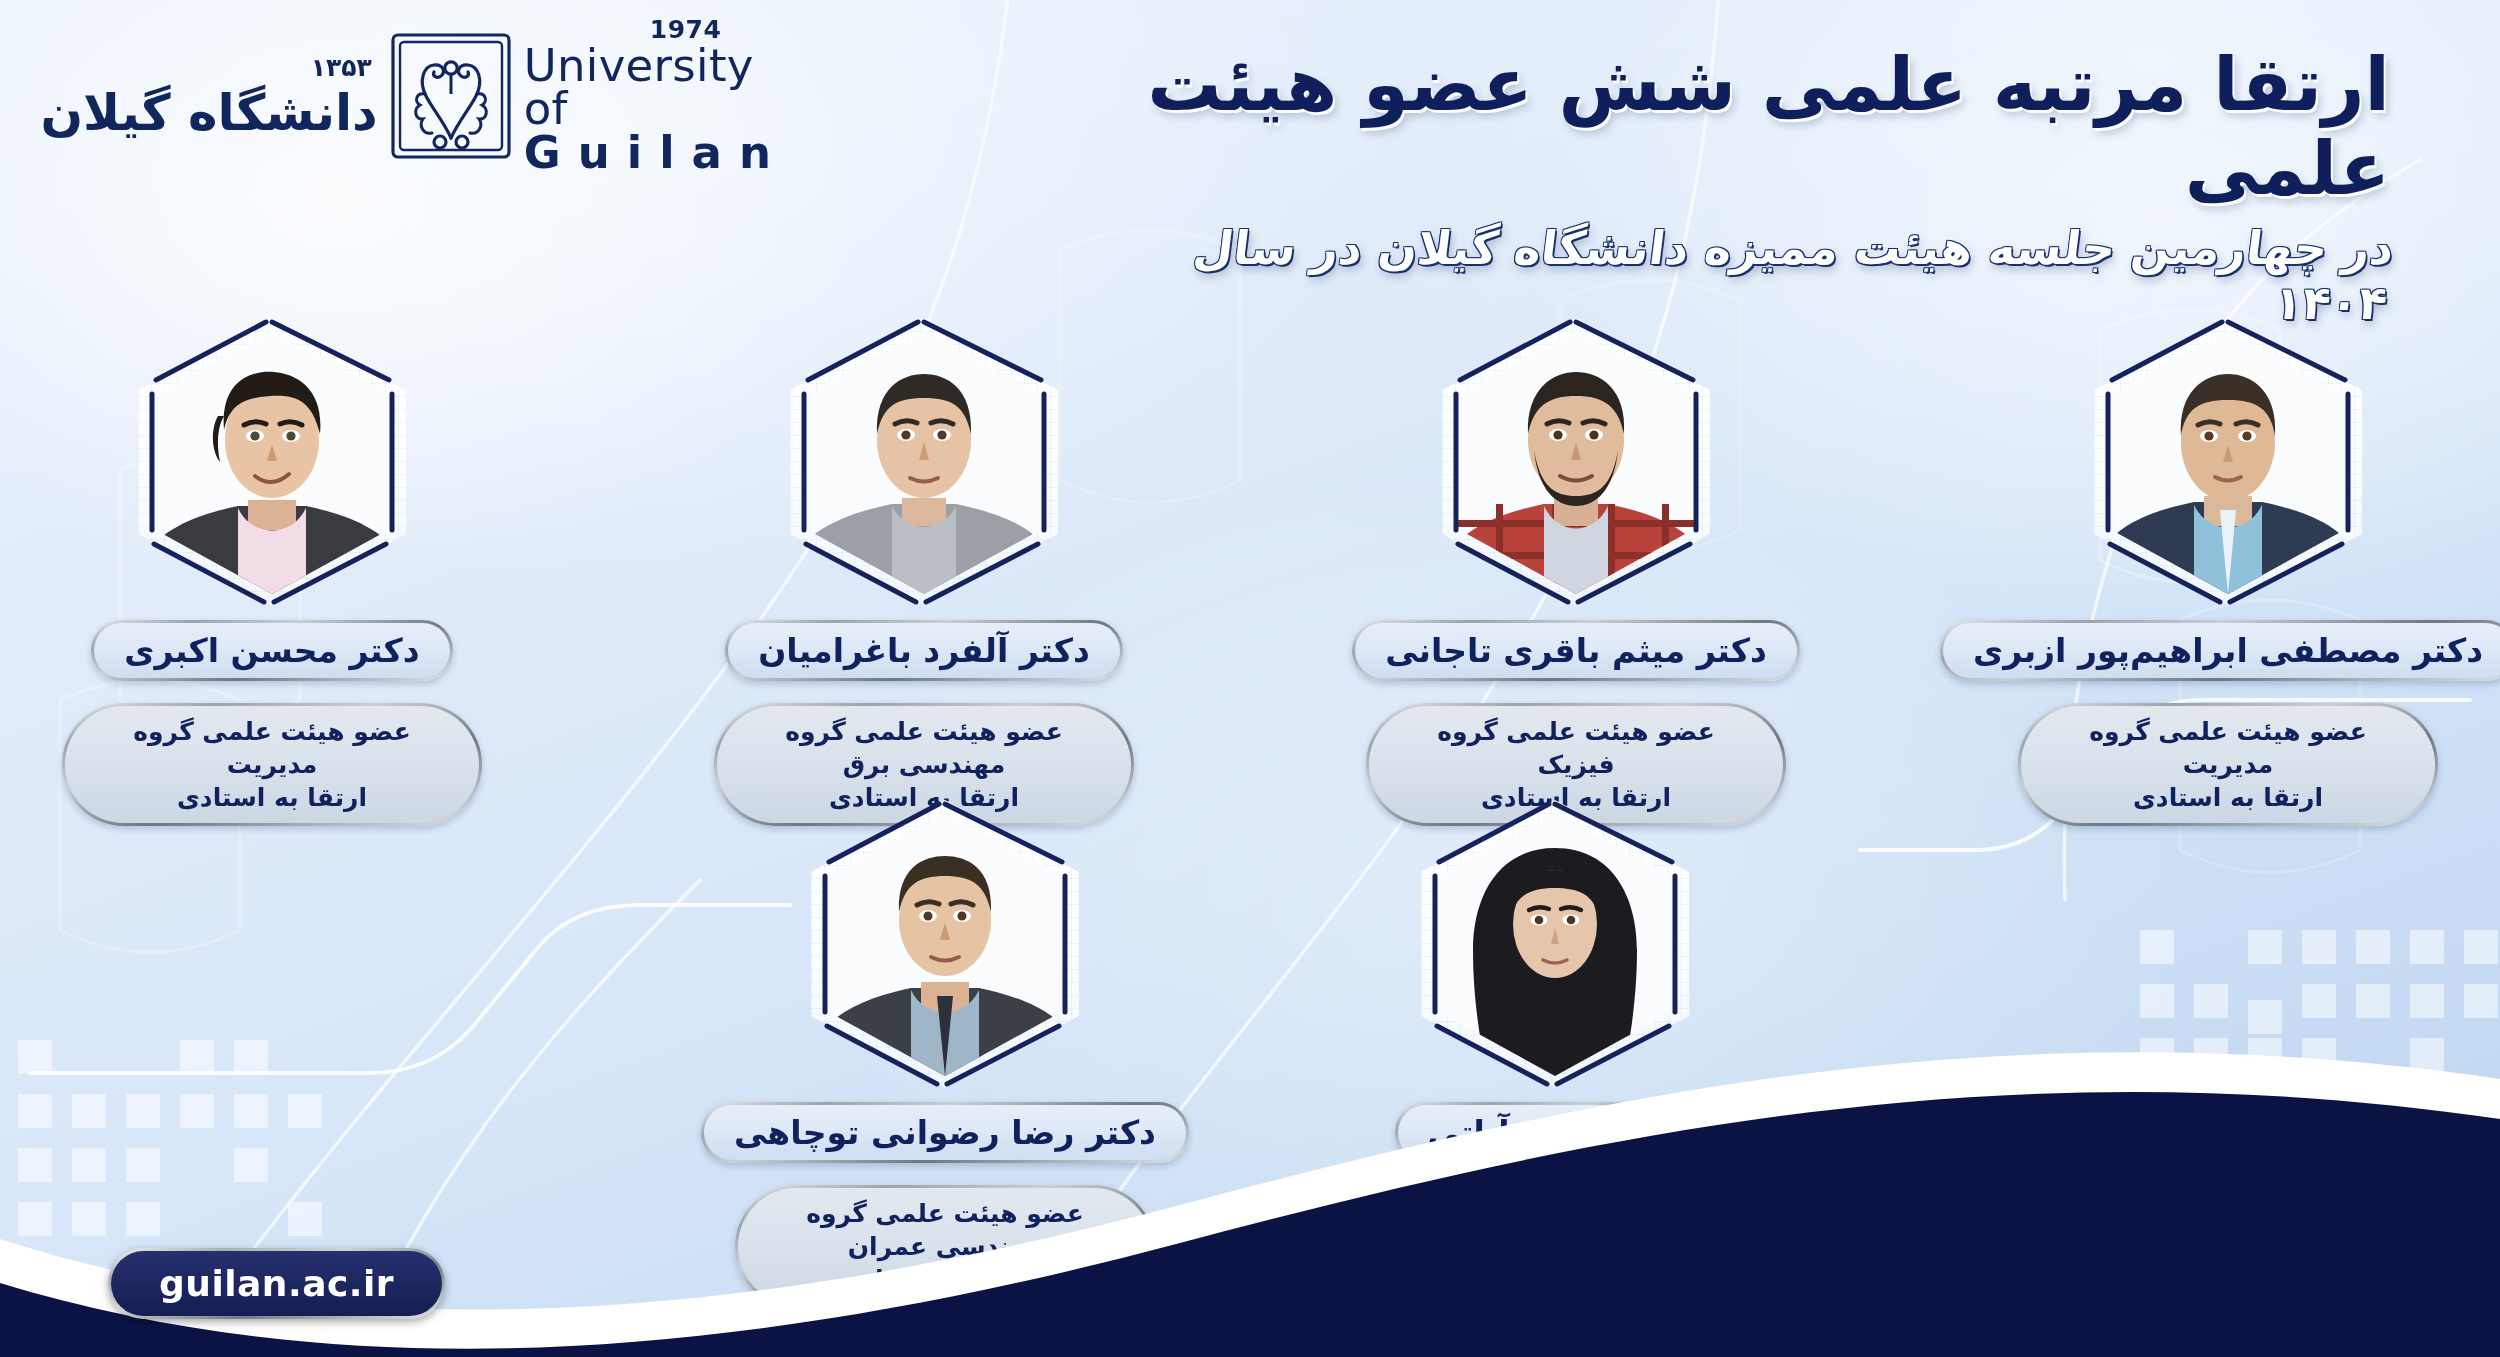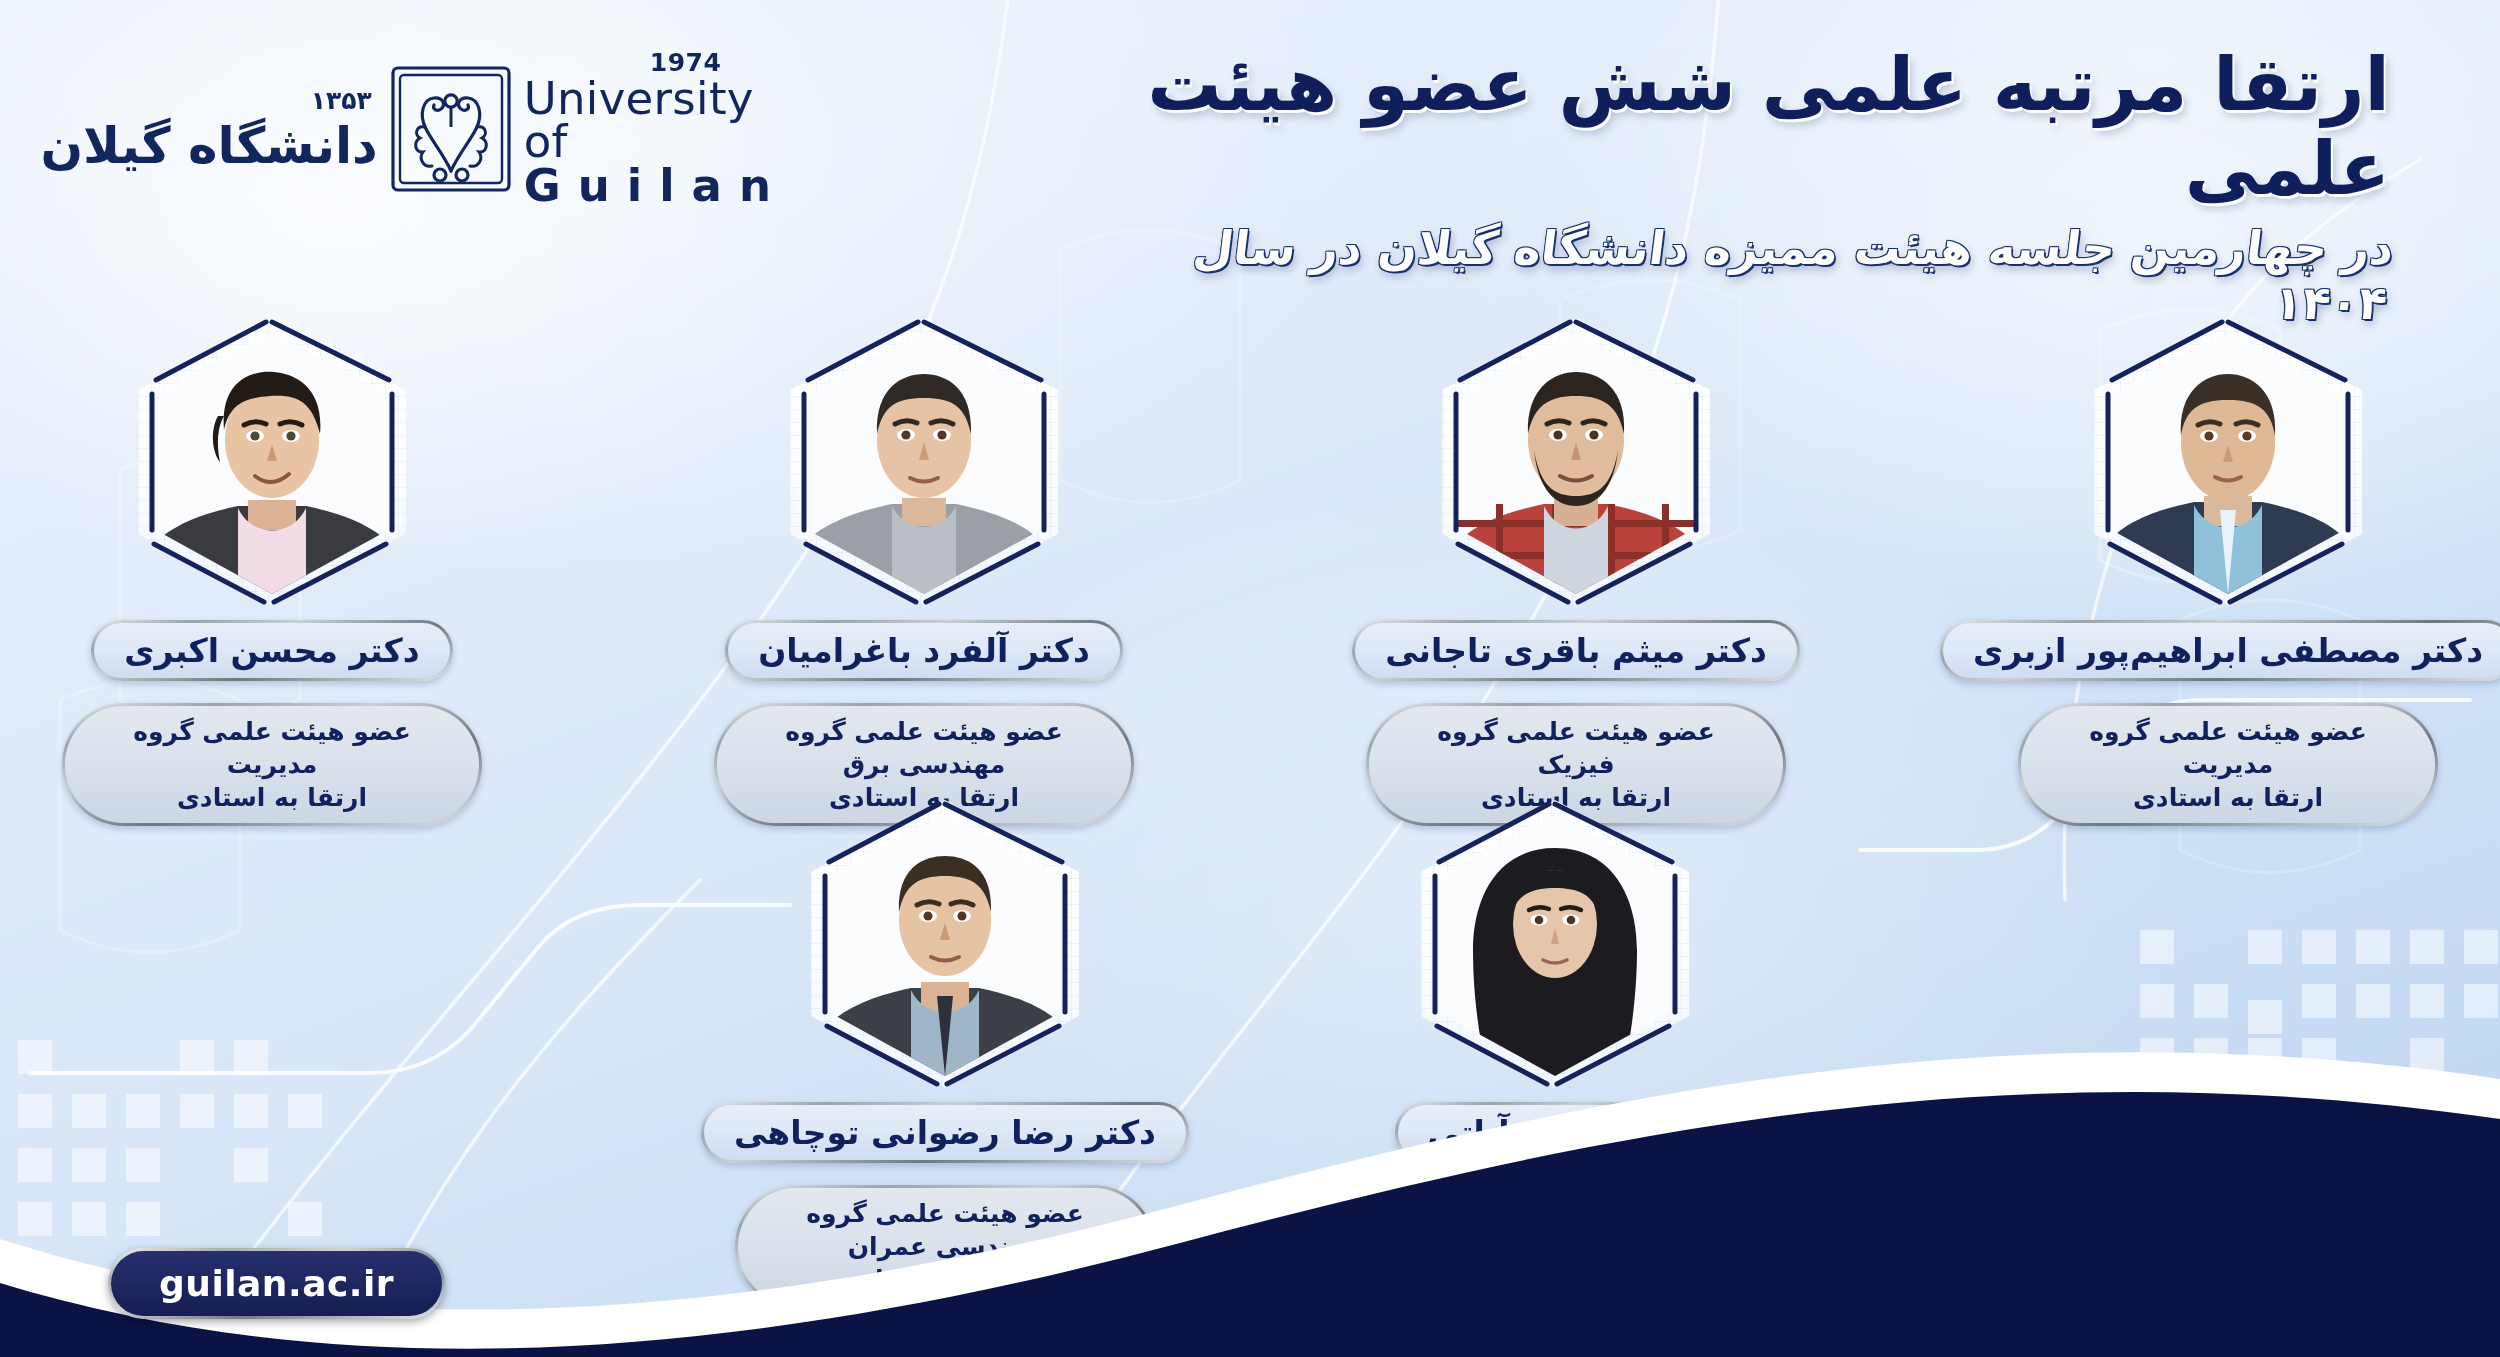--- a/index.html
+++ b/index.html
@@ -28,21 +28,21 @@
   .blob.b3 { left:32%; top:34%; width:1400px; height:900px;
     background:radial-gradient(closest-side,rgba(255,255,255,.30),rgba(255,255,255,0)); }
 
   
   .deco-svg { position:absolute; inset:0; width:100%; height:100%; pointer-events:none; }
 
   
   .sq { position:absolute; background:rgba(255,255,255,.52); }
 
   
-  #logo { position:absolute; left:108px; top:54px; width:680px; height:150px;
+  #logo { position:absolute; left:108px; top:21px; width:680px; height:150px;
           display:flex; align-items:center; gap:0; }
   .logo-en { color:#12265e; line-height:.96; text-align:left; direction:ltr;
              font-family:"DejaVu Sans","Liberation Sans",sans-serif; }
   .logo-en .yr { font-size:25px; font-weight:700; letter-spacing:.5px;
                  margin-left:126px; display:block; margin-bottom:2px; }
   .logo-en .l1 { font-size:45px; font-weight:400; letter-spacing:.3px; }
   .logo-en .l2 { font-size:45px; font-weight:700; letter-spacing:17px; }
   .logo-mark { width:126px; height:132px; margin:0 10px; flex:0 0 auto; }
   .logo-fa { color:#12265e; line-height:1; text-align:right; direction:rtl; }
   .logo-fa .yr { font-size:25px; font-weight:700; display:block; margin-bottom:8px;

